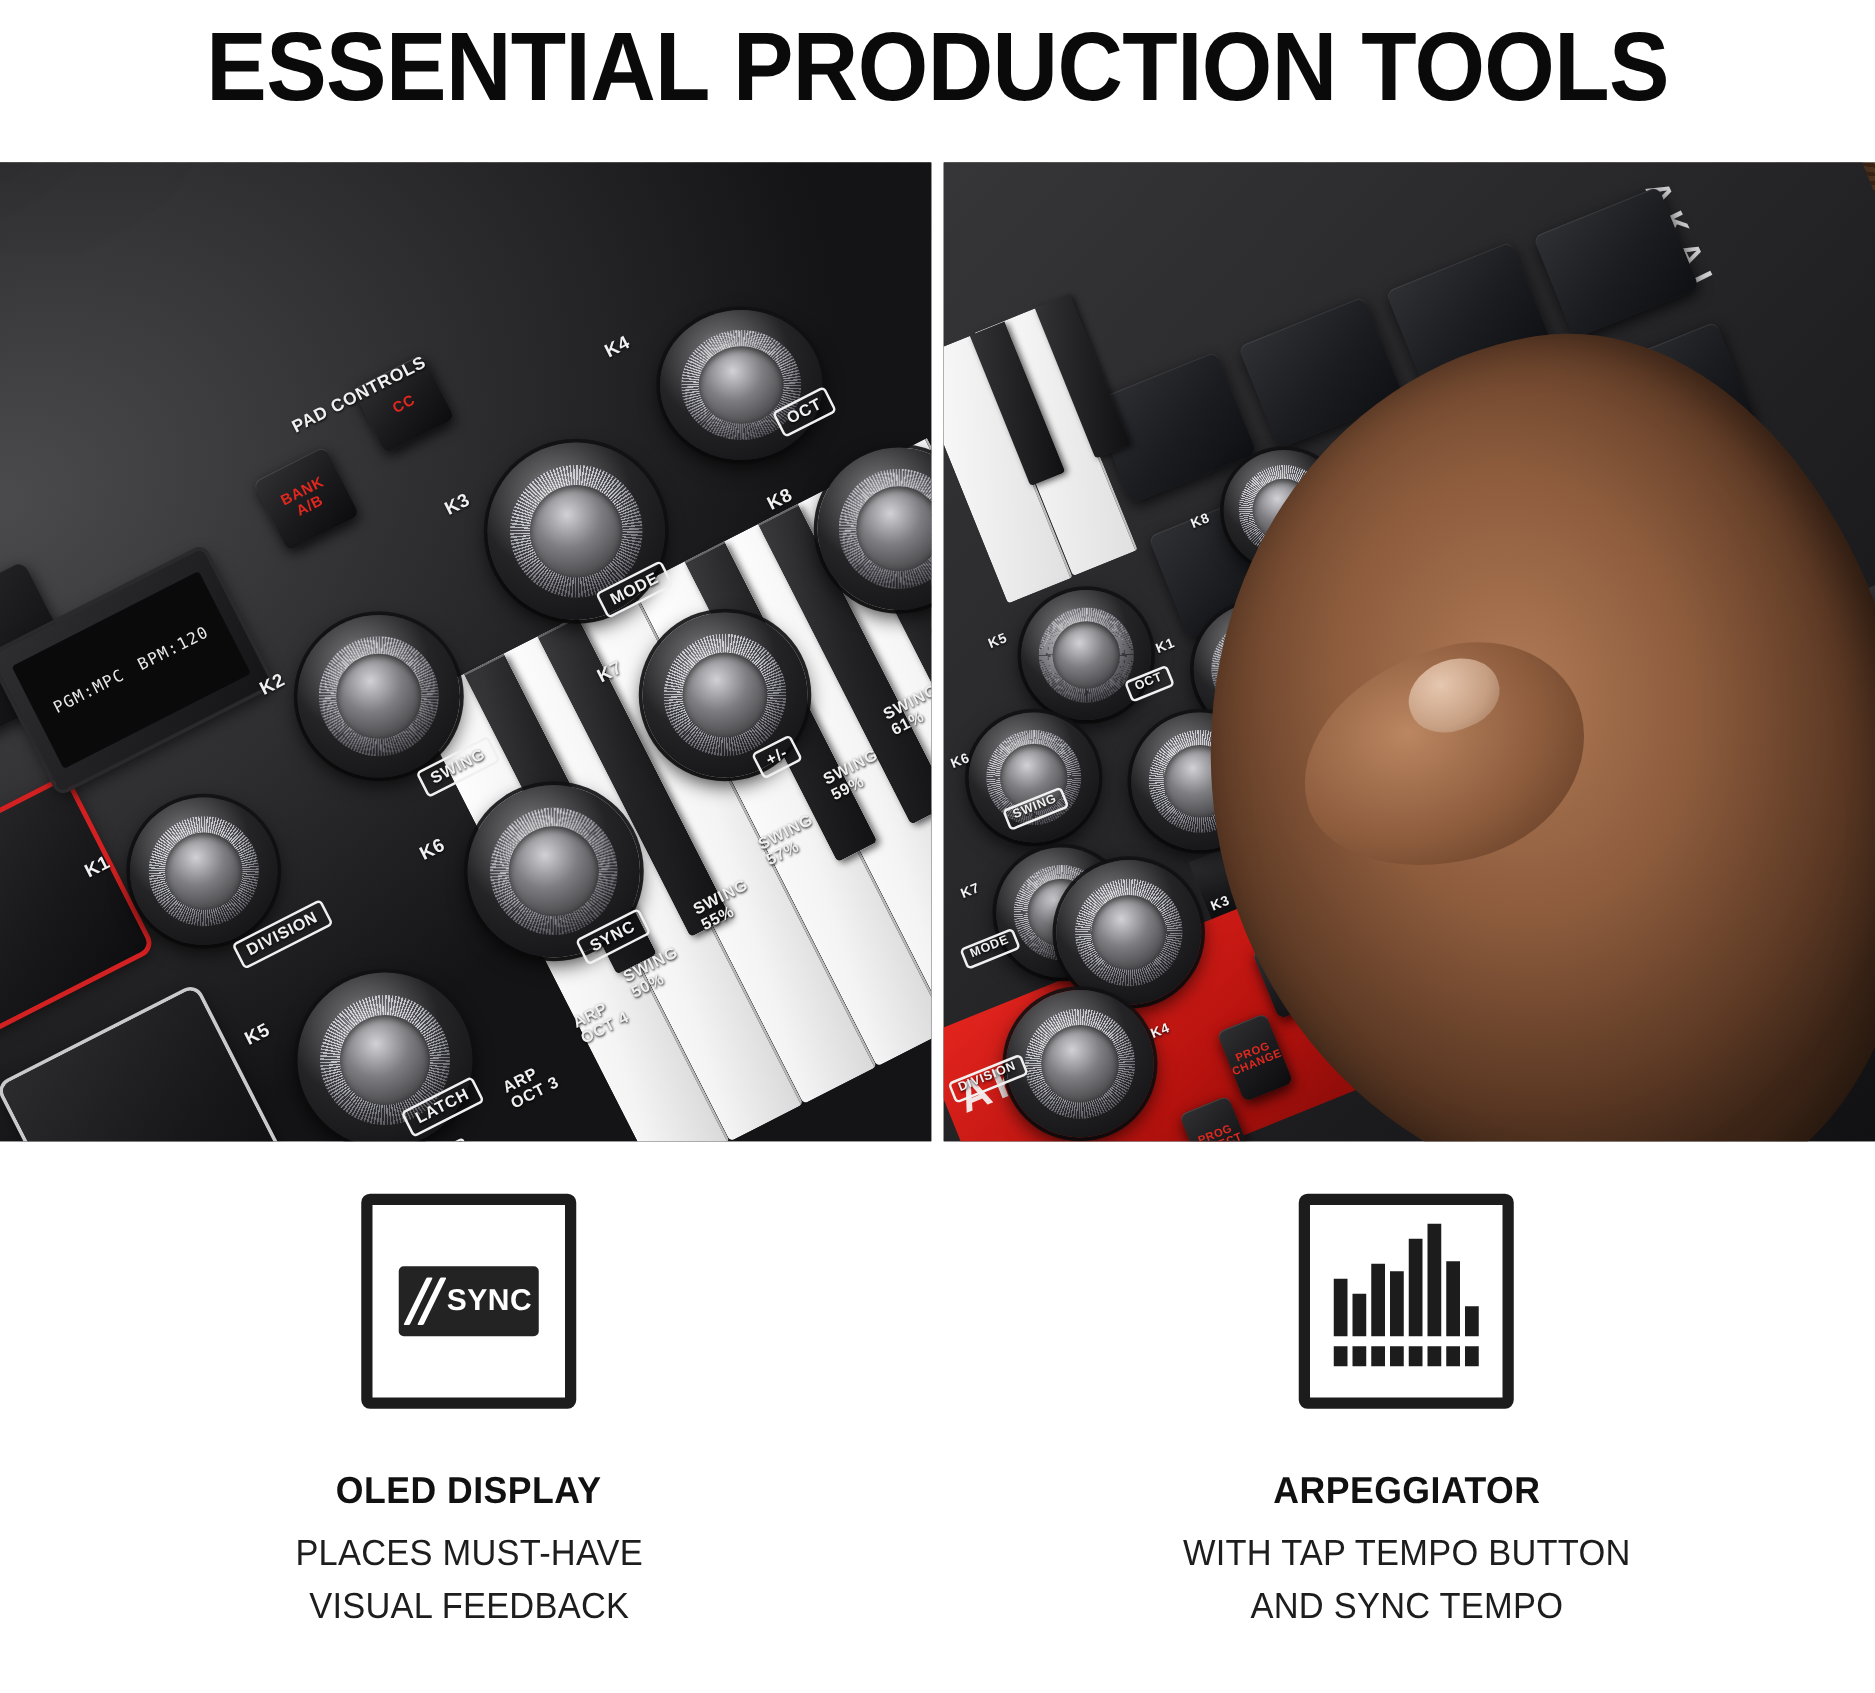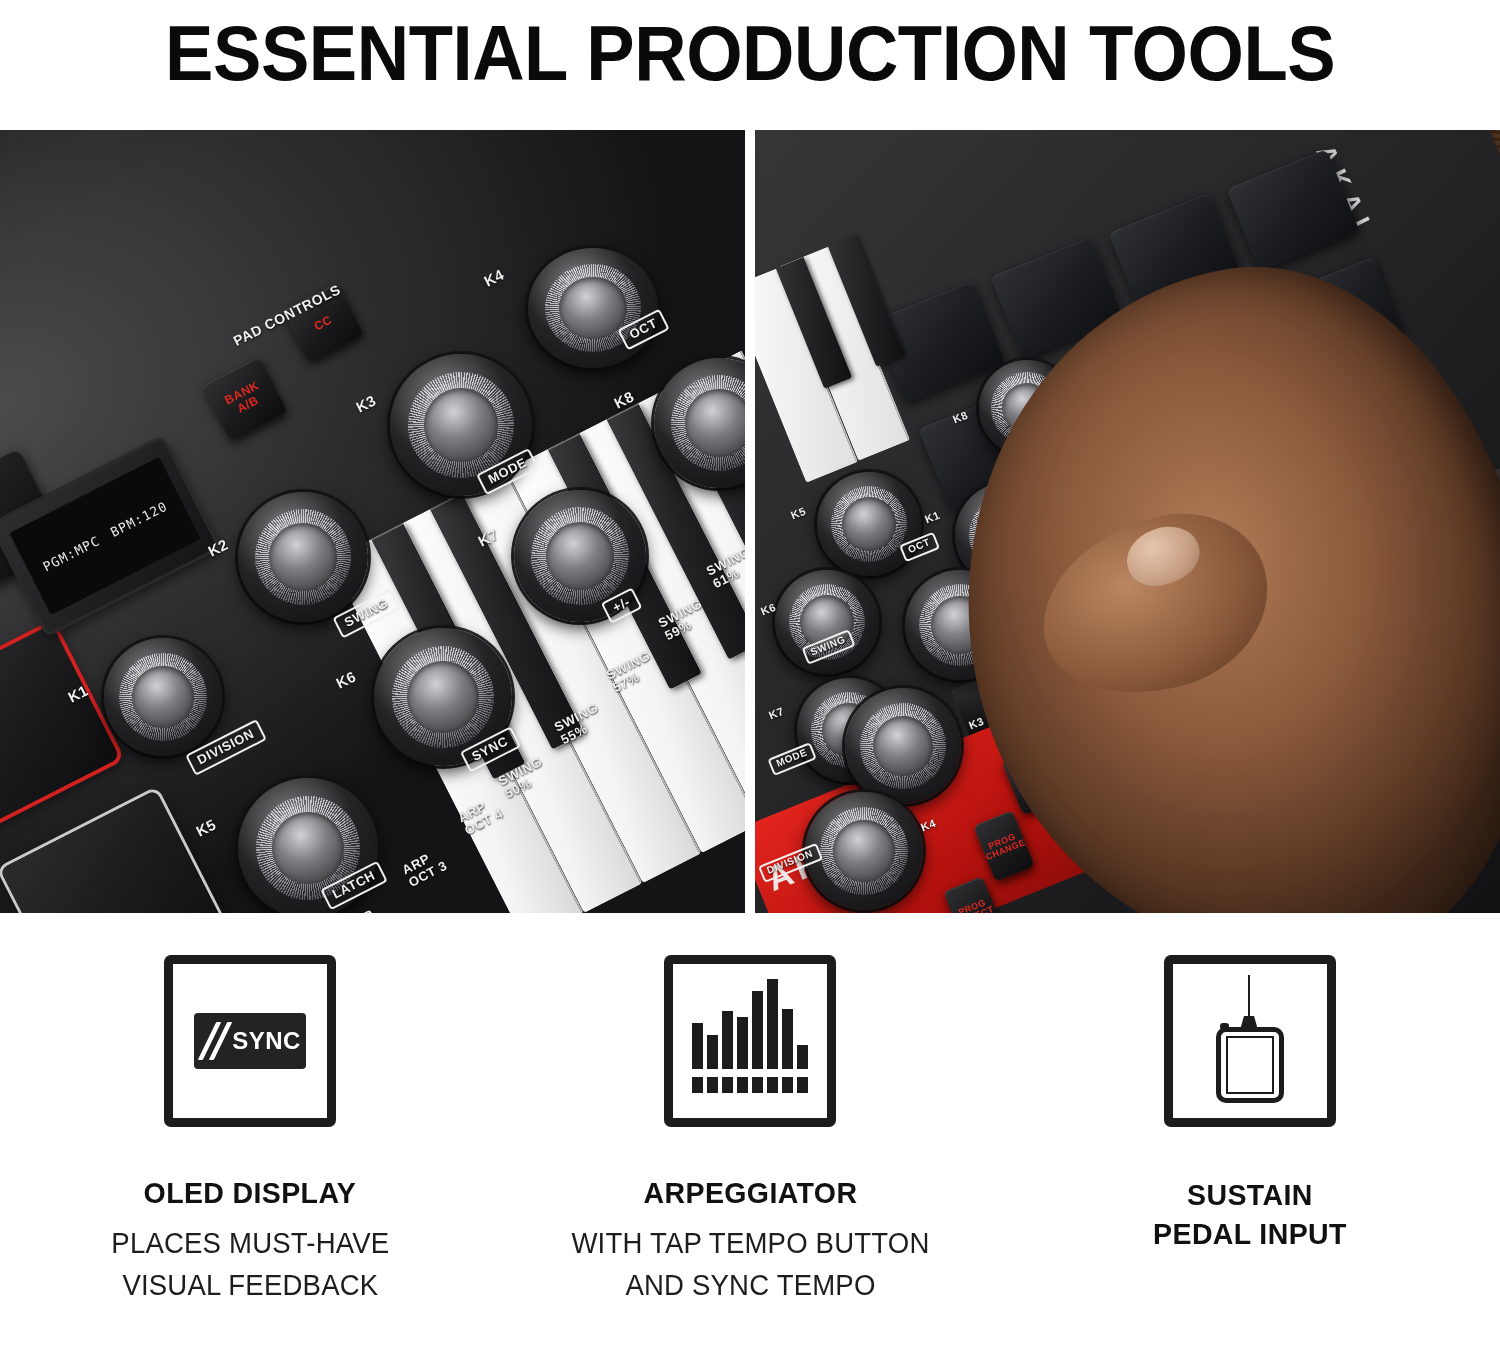--- a/index.html
+++ b/index.html
@@ -529,27 +529,13 @@
         <div class="blk" style="left:77px;"></div>
         <div class="blk" style="left:92px;"></div>
         <div class="blk" style="left:107px;"></div>
       </div>
     </div>
     <div class="ftitle">ARPEGGIATOR</div>
     <div class="fsub">WITH TAP TEMPO BUTTON
 AND SYNC TEMPO</div>
   </div>
 
-  <div class="feature">
-    <div class="ficon">
-      <div class="pedal">
-        <div class="cord"></div>
-        <div class="plug"></div>
-        <div class="knobdot"></div>
-        <div class="body"></div>
-        <div class="plate"></div>
-      </div>
-    </div>
-    <div class="ftitle two-line" style="white-space:pre-line;">SUSTAIN
-PEDAL INPUT</div>
-    <div class="fsub"></div>
-  </div>
 </div>
 
 </body></html>

